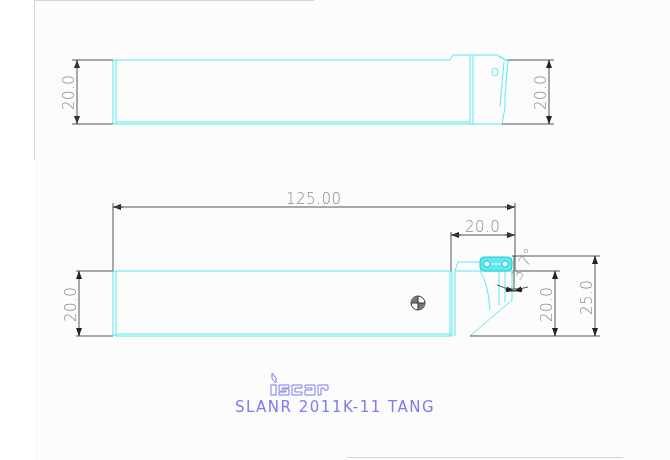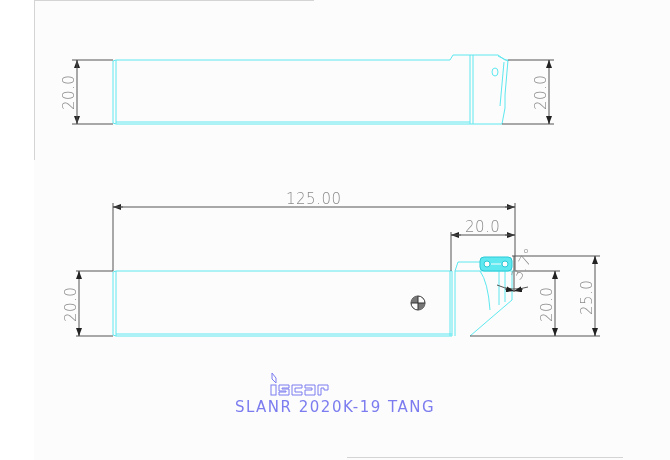--- a/index.html
+++ b/index.html
@@ -159,13 +159,13 @@
     <path d="M279,385 L289,385 L289,388 L282,388 L282,389 L289,389 L289,395 L279,395 L279,392 L286,392 L286,391 L279,391 Z"></path>
 
     <path d="M292,385 L302,385 L302,388 L295,388 L295,392 L302,392 L302,395 L292,395 Z"></path>
 
     <path d="M305,385 L315,385 L315,395 L305,395 L305,390 L312,390 L312,388 L305,388 Z"></path>
 
     <path d="M318,385 L328,385 L328,390 L324,390 L324,388 L321,388 L321,395 L318,395 Z"></path>
   </g>
 </svg>
 
-<div class="caption">SLANR 2020K-19 TANG</div>
+<div class="caption">SLANR 2011K-11 TANG</div>
 
 </body></html>

